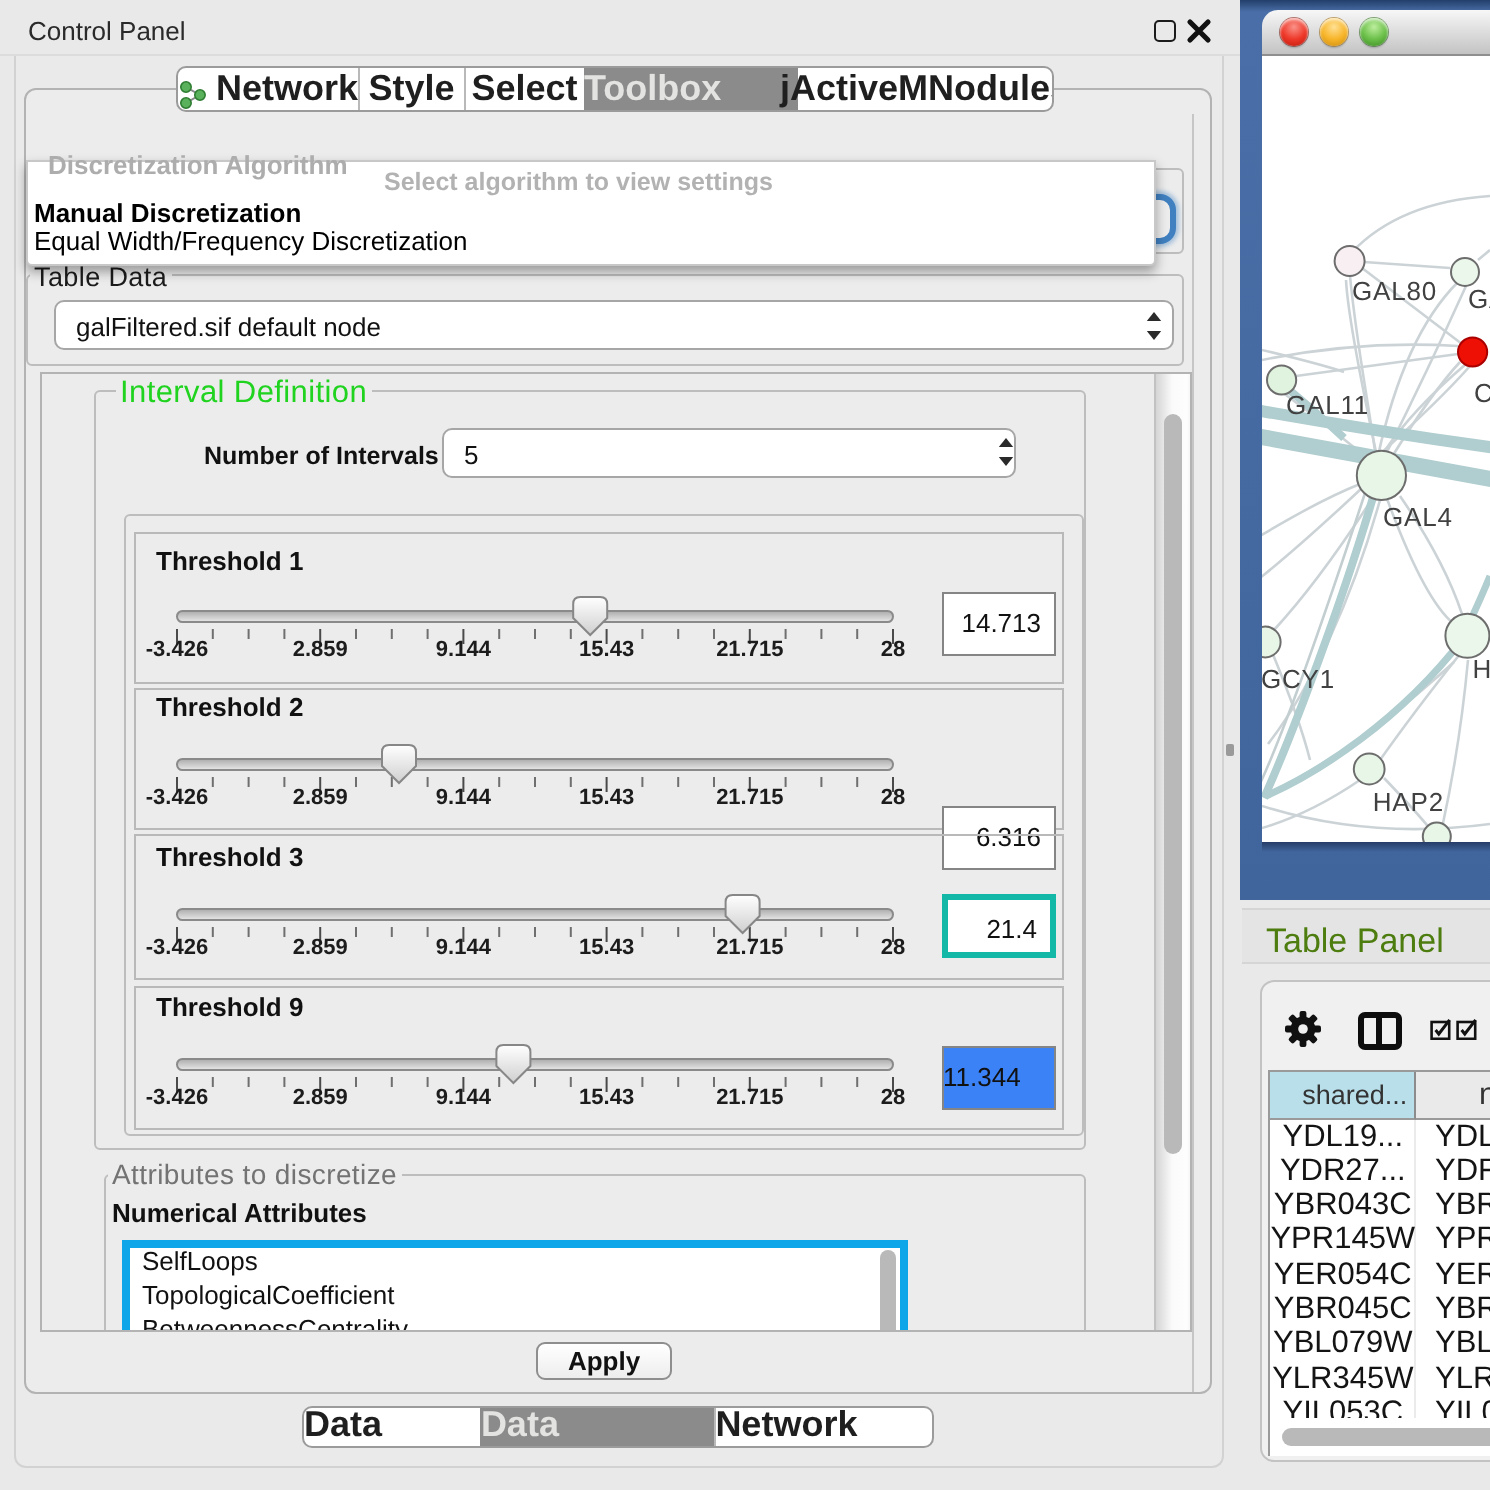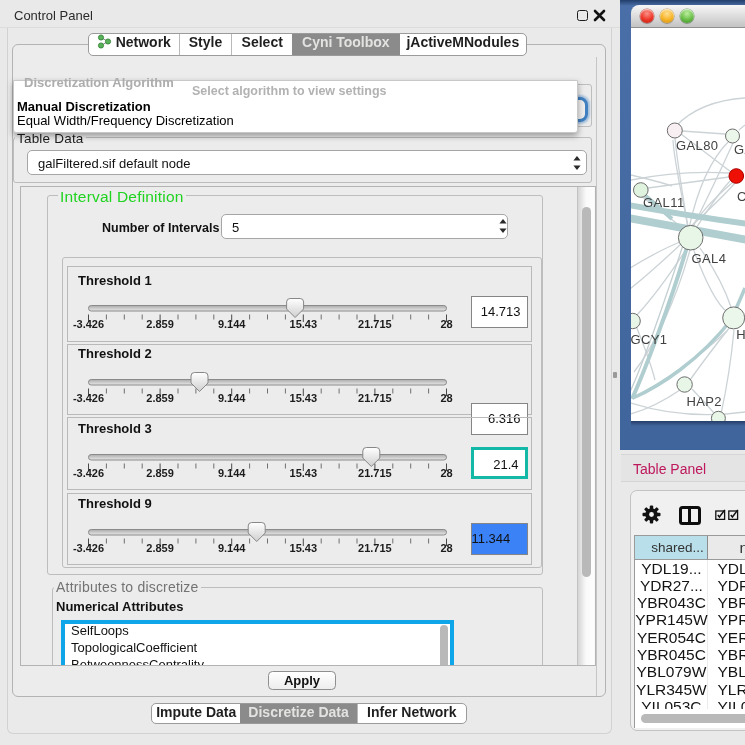--- a/index.html
+++ b/index.html
@@ -1,18 +1,18 @@
 <!DOCTYPE html>
 <html><head><meta charset="utf-8"><style>
 html,body{margin:0;padding:0;width:745px;height:745px;overflow:hidden;background:#e9e9e9;
 font-family:"Liberation Sans",sans-serif;-webkit-font-smoothing:antialiased;}
 *{box-sizing:border-box;}
 .abs{position:absolute;}
 body{position:relative;}
-.seg{display:flex;align-items:flex-start;justify-content:center;font-size:14px;font-weight:bold;color:#1f1f1f;height:100%;}
+.seg{display:flex;align-items:flex-end;justify-content:center;font-size:18px;font-weight:bold;color:#1f1f1f;height:100%;}
 .segline{border-left:1px solid #b9b9b9;}
 .gtitle{position:absolute;font-size:13px;background:#ececec;padding:0 2px;line-height:1;letter-spacing:0.2px;}
 </style></head>
 <body>
 
 <div class="abs" style="left:0;top:0;width:620px;height:28px;background:#e9e9e9;border-bottom:1px solid #dcdcdc;"></div>
 <div class="abs" style="left:14px;top:8px;font-size:13px;color:#2a2a2a;">Control Panel</div>
 <div class="abs" style="left:577px;top:10px;width:11px;height:11px;border:1.6px solid #1c1c1c;border-radius:2.5px;"></div>
 <svg class="abs" style="left:593px;top:9px;" width="13" height="13" viewBox="0 0 13 13">
 <path d="M2 2 L11 11 M11 2 L2 11" stroke="#111" stroke-width="2.6" stroke-linecap="round"></path>
@@ -341,21 +341,21 @@
 <text x="691.5" y="262.8">GAL4</text>
 <text x="630.5" y="344">GCY1</text>
 <text x="736.3" y="339">H</text>
 <text x="686.4" y="405.5">HAP2</text>
 </g>
 </svg>
 </div>
 <div class="abs" style="left:631px;top:421px;width:114px;height:5px;background:linear-gradient(rgba(10,20,50,.5),rgba(10,20,50,0));"></div>
 
 <div class="abs" style="left:621px;top:454px;width:124px;height:28px;background:#e4e4e4;border-top:1px solid #d5d5d5;border-bottom:1px solid #d5d5d5;"></div>
-<div class="abs" style="left:633px;top:461px;font-size:14px;color:#be185d;">Table Panel</div>
+<div class="abs" style="left:633px;top:461px;font-size:17px;color:#4d7c0f;">Table Panel</div>
 
 <div class="abs" style="left:630px;top:490px;width:130px;height:241px;background:#f0f0f0;border:1px solid #c3c3c3;border-radius:7px;"></div>
 
 <svg class="abs" style="left:642px;top:505px;z-index:5;" width="19" height="19" viewBox="-9.5 -9.5 19 19">
   <g fill="#111">
       <rect x="-1.7" y="-9" width="3.4" height="4.5" rx="1" transform="rotate(0)"></rect>
       <rect x="-1.7" y="-9" width="3.4" height="4.5" rx="1" transform="rotate(45)"></rect>
       <rect x="-1.7" y="-9" width="3.4" height="4.5" rx="1" transform="rotate(90)"></rect>
       <rect x="-1.7" y="-9" width="3.4" height="4.5" rx="1" transform="rotate(135)"></rect>
       <rect x="-1.7" y="-9" width="3.4" height="4.5" rx="1" transform="rotate(180)"></rect>

